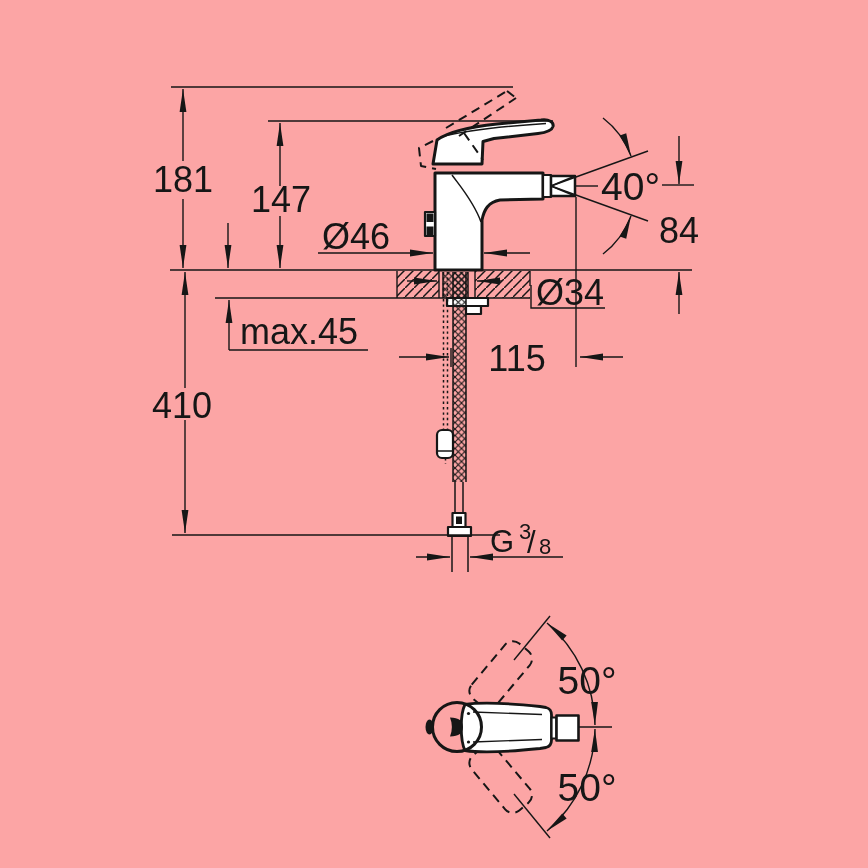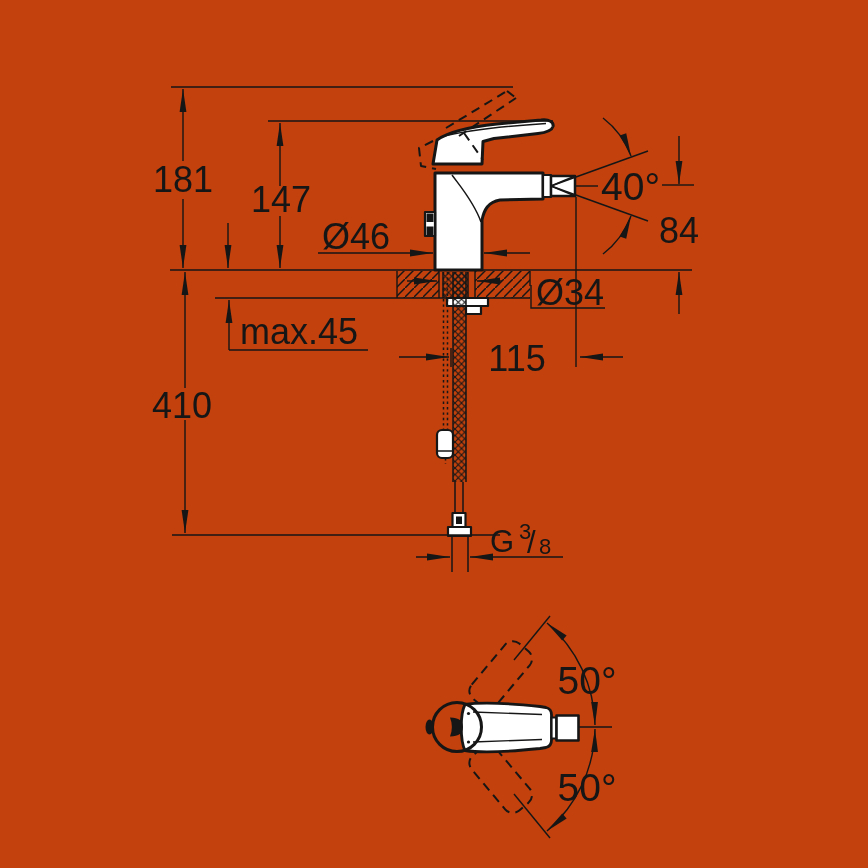--- a/index.html
+++ b/index.html
@@ -1,17 +1,17 @@
 <!DOCTYPE html>
 <html style="--line: #161616;"><head>
 <meta charset="utf-8">
 <style>
   html,body{margin:0;padding:0;background:#fff;}
   #stage{
-    position:relative;width:868px;height:868px;background:#c2410c;overflow:hidden;
+    position:relative;width:868px;height:868px;background:#fca5a5;overflow:hidden;
     font-family:"Liberation Sans",sans-serif;
   }
   svg{position:absolute;left:0;top:0;}
   .outline{fill:#fff;stroke:var(--line);stroke-width:3;stroke-linejoin:round;}
   .med{fill:#fff;stroke:var(--line);stroke-width:2.2;stroke-linejoin:round;}
   .thin{fill:none;stroke:var(--line);stroke-width:1.5;}
   .dim{fill:none;stroke:var(--line);stroke-width:1.4;}
   .dash{fill:none;stroke:var(--line);stroke-width:2;stroke-dasharray:9 6;stroke-linejoin:round;}
   .dotline{fill:none;stroke:var(--line);stroke-width:1.5;stroke-dasharray:2.4 3;}
   .ink{fill:var(--line);stroke:none;}

